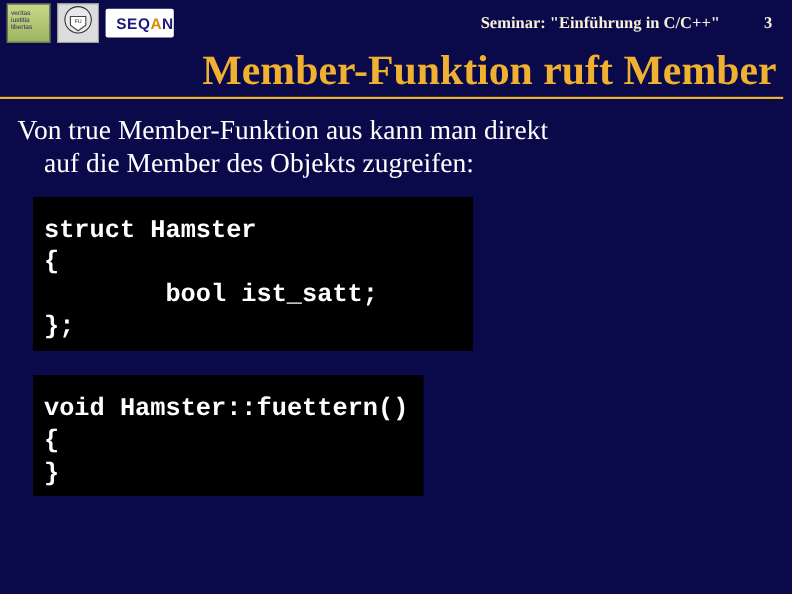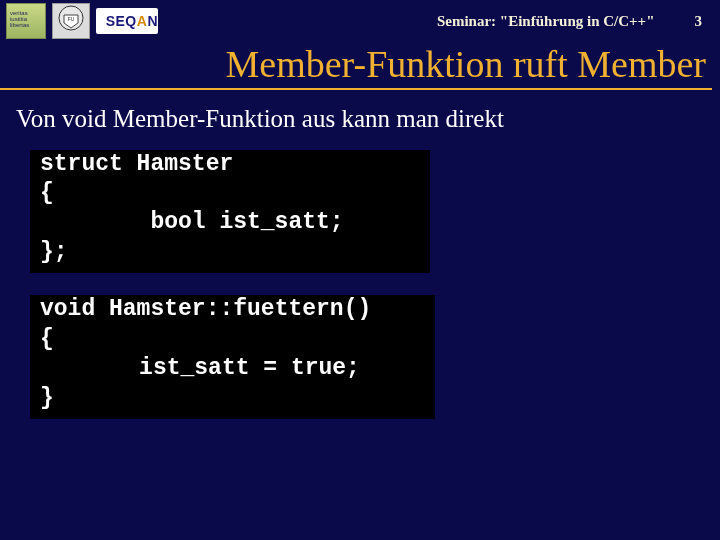--- a/index.html
+++ b/index.html
@@ -74,21 +74,21 @@
     font-weight: 700;
     font-size: 15px;
   }
   .slide-title-wrap {
     padding: 0 8px 0 0;
     text-align: right;
   }
   .slide-title {
     color: #f0b030;
     font-size: 38px;
-    font-weight: 400;
+    font-weight: 700;
     font-family: Georgia, "Times New Roman", serif;
     border-bottom: 2px solid #f0b030;
     display: block;
     width: 100%;
     padding: 0 6px 2px 75px;
     white-space: nowrap;
   }
   .body-text {
     color: #fff;
     font-size: 25px;
@@ -101,28 +101,28 @@
     display: block;
     padding-left: 24px;
   }
   .code-block {
     background: #000;
     color: #fff;
     font-family: "Courier New", Courier, monospace;
     font-size: 23px;
     line-height: 1.28;
     margin: 10px 0 0 30px;
-    padding: 0 14px 6px 10px;
+    padding: 16px 14px 6px 10px;
     width: 400px;
     font-weight: 600;
     white-space: pre;
   }
   .code-block.second {
     margin-top: 22px;
-    width: 405px;
+    width: 355px;
   }
   .code-line-indent { padding-left: 38px; display:block;text-align:center; }
 </style>
 </head>
 <body>
 
 <div class="header">
   <div class="logo-box logo-veritas">
     <span class="text">veritas
 iustitia
@@ -144,22 +144,23 @@
     <span>Seminar: "Einführung in C/C++"</span>
     <span>3</span>
   </div>
 </div>
 
 <div class="slide-title-wrap">
   <span class="slide-title">Member-Funktion ruft Member</span>
 </div>
 
 <div class="body-text">
-  <span>Von void Member-Funktion aus kann man direkt</span>
+  <span>Von true Member-Funktion aus kann man direkt</span>
+  <span class="indent">auf die Member des Objekts zugreifen:</span>
 </div>
 
 <div class="code-block"><span>struct Hamster</span>
 <span>{</span>
 <span class="code-line-indent">bool ist_satt;</span><span>};</span></div>
 
 <div class="code-block second"><span>void Hamster::fuettern()</span>
 <span>{</span>
-<span class="code-line-indent">ist_satt = true;</span><span>}</span></div>
+<span>}</span></div>
 
 </body></html>

